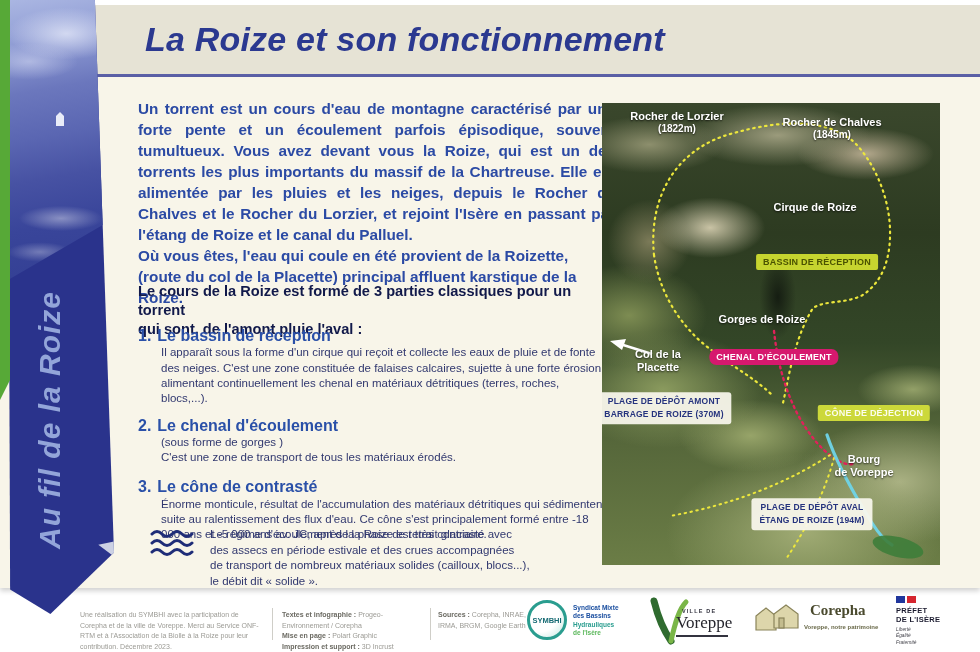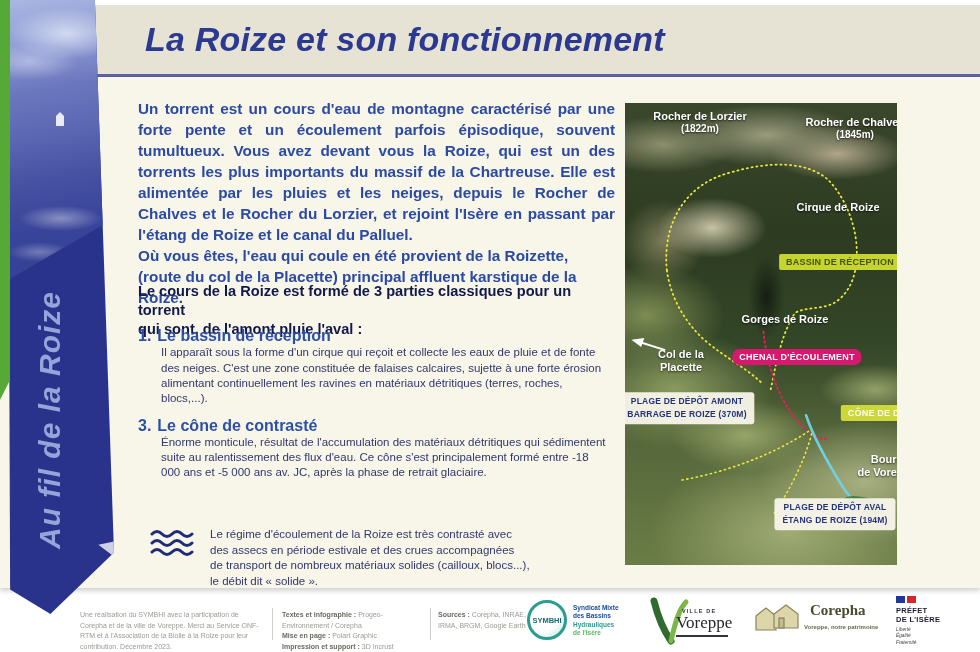--- a/index.html
+++ b/index.html
@@ -39,21 +39,21 @@
   .sec-num { display:inline-block; margin-right:6px; }
   .sec-sub, .sec-body { font-size:11.5px; color:#31386f; margin-left:23px; line-height:1.33; width:448px; }
   .sec2 { margin-bottom:13px; }
 
   
   .note { position:absolute; left:150px; top:527px; width:420px; z-index:2; display:flex; gap:10px; }
   .wave-icon { flex:0 0 50px; padding-top:2px; }
   .note-text { font-size:11.5px; color:#31386f; line-height:1.35; width:320px; }
 
   
-  .map { position:absolute; left:625px; top:103px; width:272px; height:462px; z-index:2; overflow:hidden;
+  .map { position:absolute; left:602px; top:103px; width:338px; height:462px; z-index:2; overflow:hidden;
     background:
       radial-gradient(120px 46px at 14% 9%, #8d8f6d, transparent 62%),
       radial-gradient(150px 50px at 52% 7%, #9b9b7c, transparent 62%),
       radial-gradient(110px 42px at 78% 11%, #b2a78b, transparent 62%),
       radial-gradient(100px 55px at 32% 27%, #c9c3a5, transparent 55%),
       radial-gradient(70px 70px at 14% 30%, #7b7a58, transparent 60%),
       radial-gradient(130px 85px at 8% 46%, #7d8c52, transparent 60%),
       radial-gradient(160px 95px at 18% 62%, #8a9a5e, transparent 62%),
       radial-gradient(120px 60px at 44% 72%, #97a469, transparent 60%),
       radial-gradient(210px 120px at 60% 93%, #a0ab74, transparent 66%),
@@ -138,21 +138,28 @@
 <div class="bold-intro">
   <div>Le cours de la Roize est formé de 3 parties classiques pour un torrent</div>
   <div>qui sont, de l'amont pluie l'aval :</div>
 </div>
 
 <div class="sections">
   <div class="sec">
     <div class="sec-head">
       <span class="sec-num">1.</span><span>Le bassin de réception</span>
     </div>
-    <div class="sec-body">Il apparaît sous la forme d'un cirque qui reçoit et collecte les eaux de pluie et de fonte des neiges. C'est une zone constituée de falaises calcaires, sujette à une forte érosion alimentant continuellement les ravines en matériaux détritiques (terres, roches, blocs,...).</div>
+    <div class="sec-body">Il apparaît sous la forme d'un cirque qui reçoit et collecte les eaux de pluie et de fonte des neiges. C'est une zone constituée de falaises calcaires, sujette à une forte érosion alimentant continuellement les chenal en matériaux détritiques (terres, roches, blocs,...).</div>
+  </div>
+  <div class="sec sec2">
+    <div class="sec-head">
+      <span class="sec-num">2.</span><span>Le chenal d'écoulement</span>
+    </div>
+    <div class="sec-sub">(sous forme de gorges )</div>
+    <div class="sec-body">C'est une zone de transport de tous les matériaux érodés.</div>
   </div>
   <div class="sec">
     <div class="sec-head">
       <span class="sec-num">3.</span><span>Le cône de contrasté</span>
     </div>
     <div class="sec-body">Énorme monticule, résultat de l'accumulation des matériaux détritiques qui sédimentent suite au ralentissement des flux d'eau. Ce cône s'est principalement formé entre -18 000 ans et -5 000 ans av. JC, après la phase de retrait glaciaire.</div>
   </div>
 </div>
 
 <div class="note">

